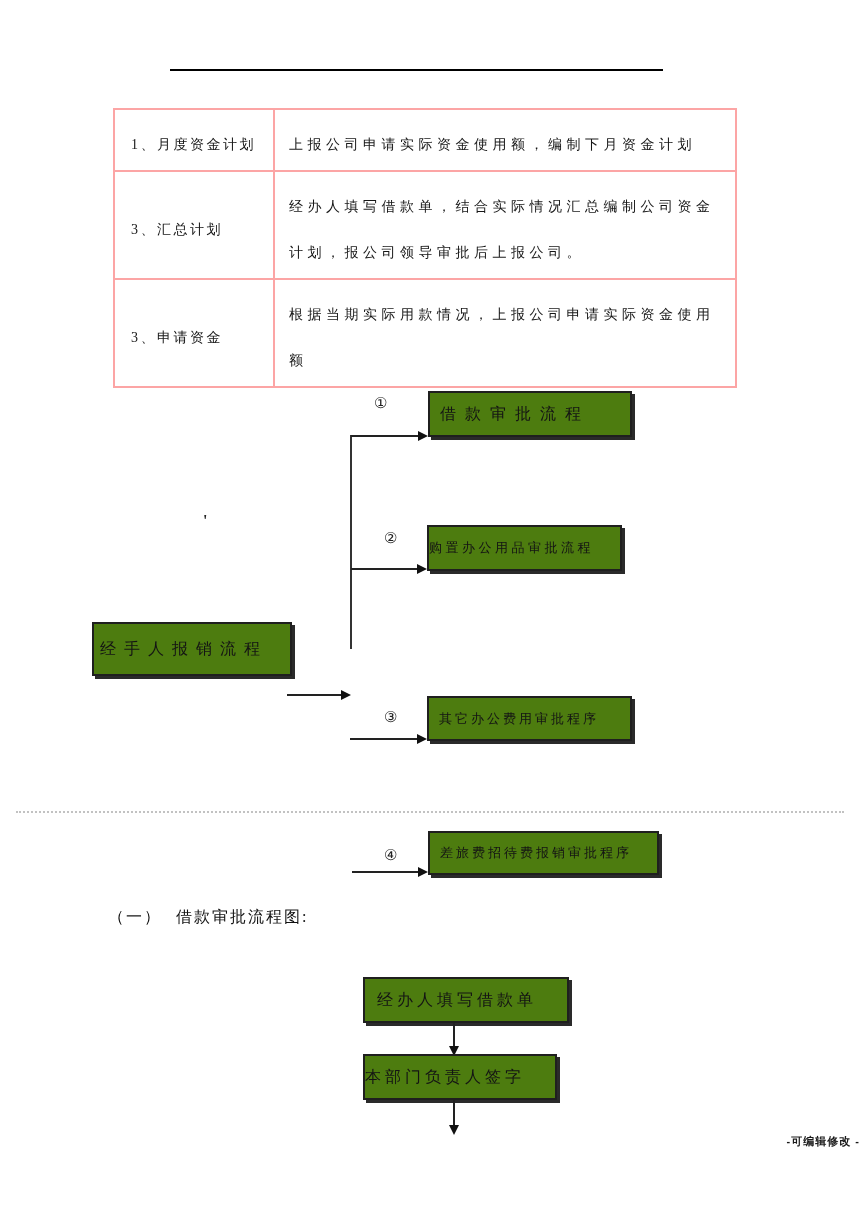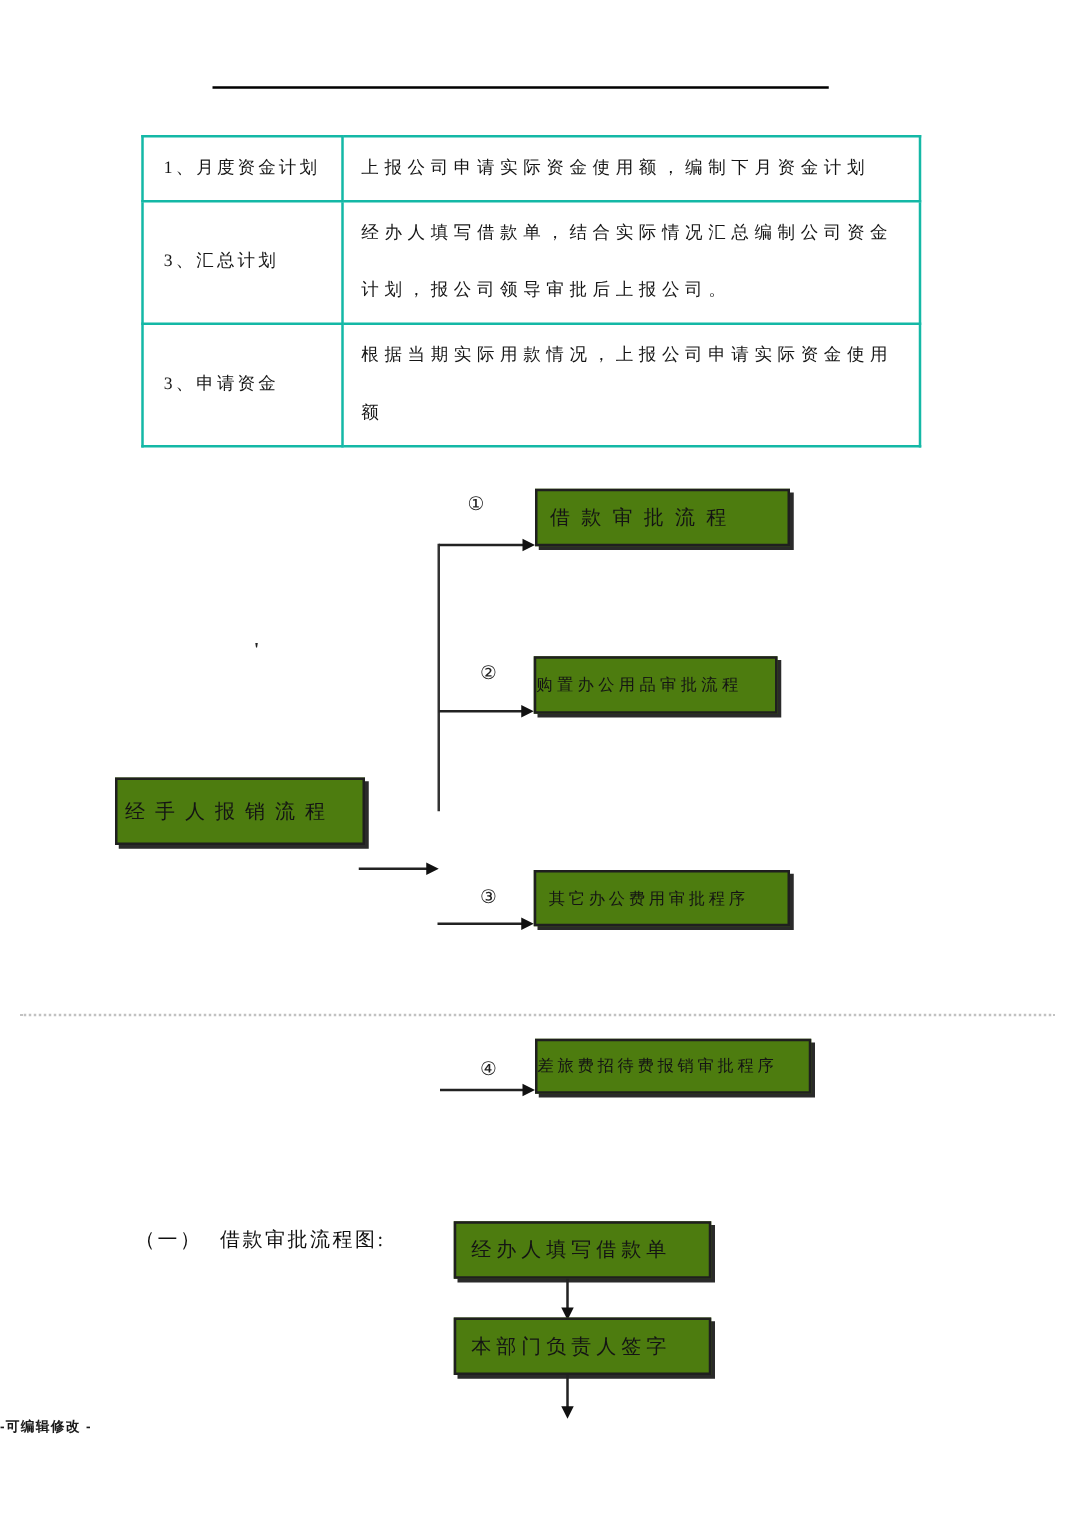--- a/index.html
+++ b/index.html
@@ -5,44 +5,44 @@
   html,body{margin:0;padding:0;background:#fff;}
   .page{
     position:relative;width:860px;height:1218px;background:#ffffff;overflow:hidden;
     font-family:"Liberation Serif","DejaVu Serif",serif;color:#1c1c1c;
   }
   
   .top-rule{position:absolute;left:170px;top:69px;width:493px;height:0;border-top:2px solid #000;}
   
   .plan-table{position:absolute;left:113px;top:108px;width:624px;border-collapse:collapse;table-layout:fixed;}
   .plan-table td{
-    border:2px solid #14b8a6;font-size:14px;color:#161616;vertical-align:middle;
-    padding:2px 10px 2px 16px;line-height:46px;
+    border:2px solid #fca5a5;font-size:14px;color:#161616;vertical-align:middle;
+    padding:12px 10px 2px 16px;line-height:46px;
   }
   .plan-table td.c1{width:132px;letter-spacing:2.5px;}
   .plan-table td.c2{letter-spacing:4.5px;padding-left:14px;}
   tr.r1{height:44px;} tr.r2{height:94px;} tr.r3{height:47px;}
   
   .sec-heading{position:absolute;left:135px;top:346px;font-size:19px;letter-spacing:2px;color:#111;white-space:nowrap;}
   .sec-heading .num{margin-right:16px;}
-  .sub-heading{position:absolute;left:108px;top:982px;font-size:16px;letter-spacing:2px;color:#111;white-space:nowrap;}
+  .sub-heading{position:absolute;left:108px;top:907px;font-size:16px;letter-spacing:2px;color:#111;white-space:nowrap;}
   .sub-heading .num{margin-right:14px;}
   
   .fbox{
     position:absolute;background:#4d7c0f;border:2px solid #1f1f1f;
     box-shadow:3px 3px 0 0 #2a2a2a;display:flex;align-items:center;
     color:#141414;white-space:nowrap;
   }
   .fbox1{left:428px;top:391px;width:190px;height:42px;font-size:16px;letter-spacing:9px;padding-left:10px;}
   .fbox2{left:427px;top:525px;width:191px;height:42px;font-size:13px;letter-spacing:3.5px;}
   .fbox3{left:427px;top:696px;width:191px;height:41px;font-size:13px;letter-spacing:3px;padding-left:10px;}
-  .fbox4{left:428px;top:831px;width:217px;height:40px;font-size:13px;letter-spacing:3px;}
+  .fbox4{left:428px;top:831px;width:217px;height:40px;font-size:13px;letter-spacing:3px;padding-left:10px;}
   .srcbox{left:92px;top:622px;width:190px;height:50px;font-size:16px;letter-spacing:8px;padding-left:6px;}
   .sbox1{left:363px;top:977px;width:190px;height:42px;font-size:16px;letter-spacing:4px;padding-left:12px;}
-  .sbox2{left:363px;top:1054px;width:190px;height:42px;font-size:16px;letter-spacing:4px;padding-left:12px;}
+  .sbox2{left:363px;top:1054px;width:190px;height:42px;font-size:16px;letter-spacing:4px;}
   
   .cnum{position:absolute;font-size:15px;color:#222;letter-spacing:0;}
   .cnum1{left:374px;top:394px;} .cnum2{left:384px;top:529px;}
   .cnum3{left:384px;top:708px;} .cnum4{left:384px;top:846px;}
   
   .hline,.vline{position:absolute;background:#222;}
   .hline{height:2px;} .vline{width:2px;}
   .trunk{left:350px;top:435px;height:214px;background:#333;}
   .h1{left:351px;top:435px;width:69px;}
   .h2{left:351px;top:568px;width:68px;}
@@ -55,21 +55,21 @@
   .ah-r{position:absolute;width:0;height:0;border-top:5px solid transparent;border-bottom:5px solid transparent;border-left:10px solid #111;}
   .ah1{left:418px;top:431px;} .ah2{left:417px;top:564px;}
   .ahmid{left:341px;top:690px;} .ah3{left:417px;top:734px;} .ah4{left:418px;top:867px;}
   .ah-d{position:absolute;width:0;height:0;border-left:5px solid transparent;border-right:5px solid transparent;border-top:10px solid #111;}
   .ad1{left:449px;top:1046px;} .ad2{left:449px;top:1125px;}
   
   .tick{position:absolute;left:203px;top:512px;font-size:16px;color:#222;font-weight:bold;}
   
   .dotted-sep{position:absolute;left:16px;top:811px;width:828px;height:0;border-top:2px dotted #c2c2c2;}
   
-  .footer{position:absolute;left:0;top:1134px;width:860px;text-align:left;font-size:11px;font-weight:bold;letter-spacing:1px;color:#1a1a1a;font-family:"Liberation Sans","DejaVu Sans",sans-serif;}
+  .footer{position:absolute;left:0;top:1134px;width:860px;text-align:right;font-size:11px;font-weight:bold;letter-spacing:1px;color:#1a1a1a;font-family:"Liberation Sans","DejaVu Sans",sans-serif;}
 </style>
 </head>
 <body>
 
 <div class="page">
 
   <div class="top-rule"></div>
 
   <table class="plan-table">
     <tbody>

